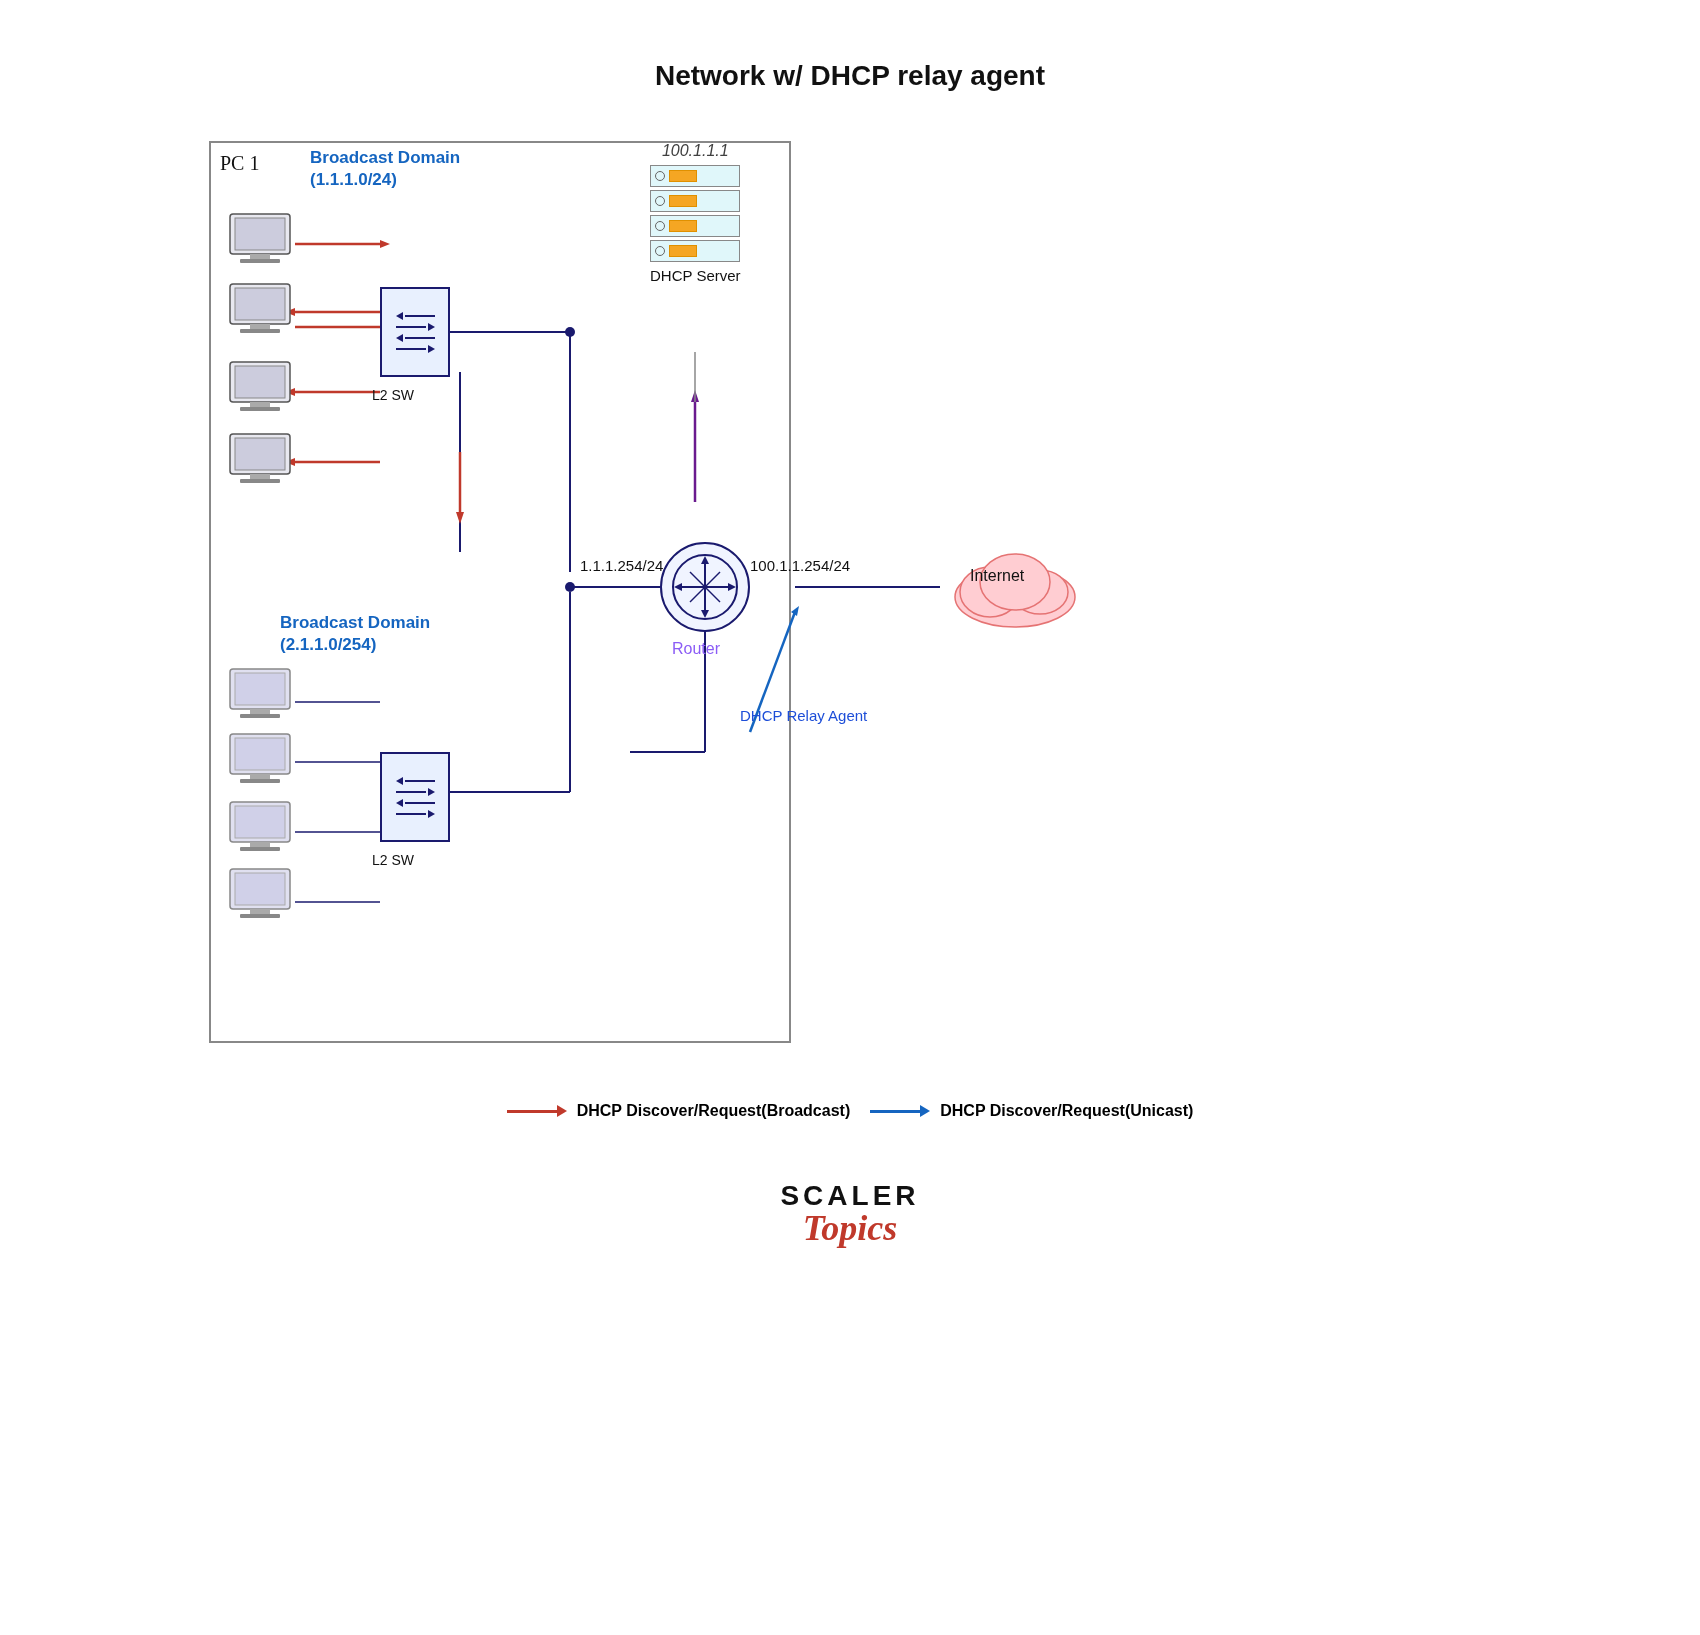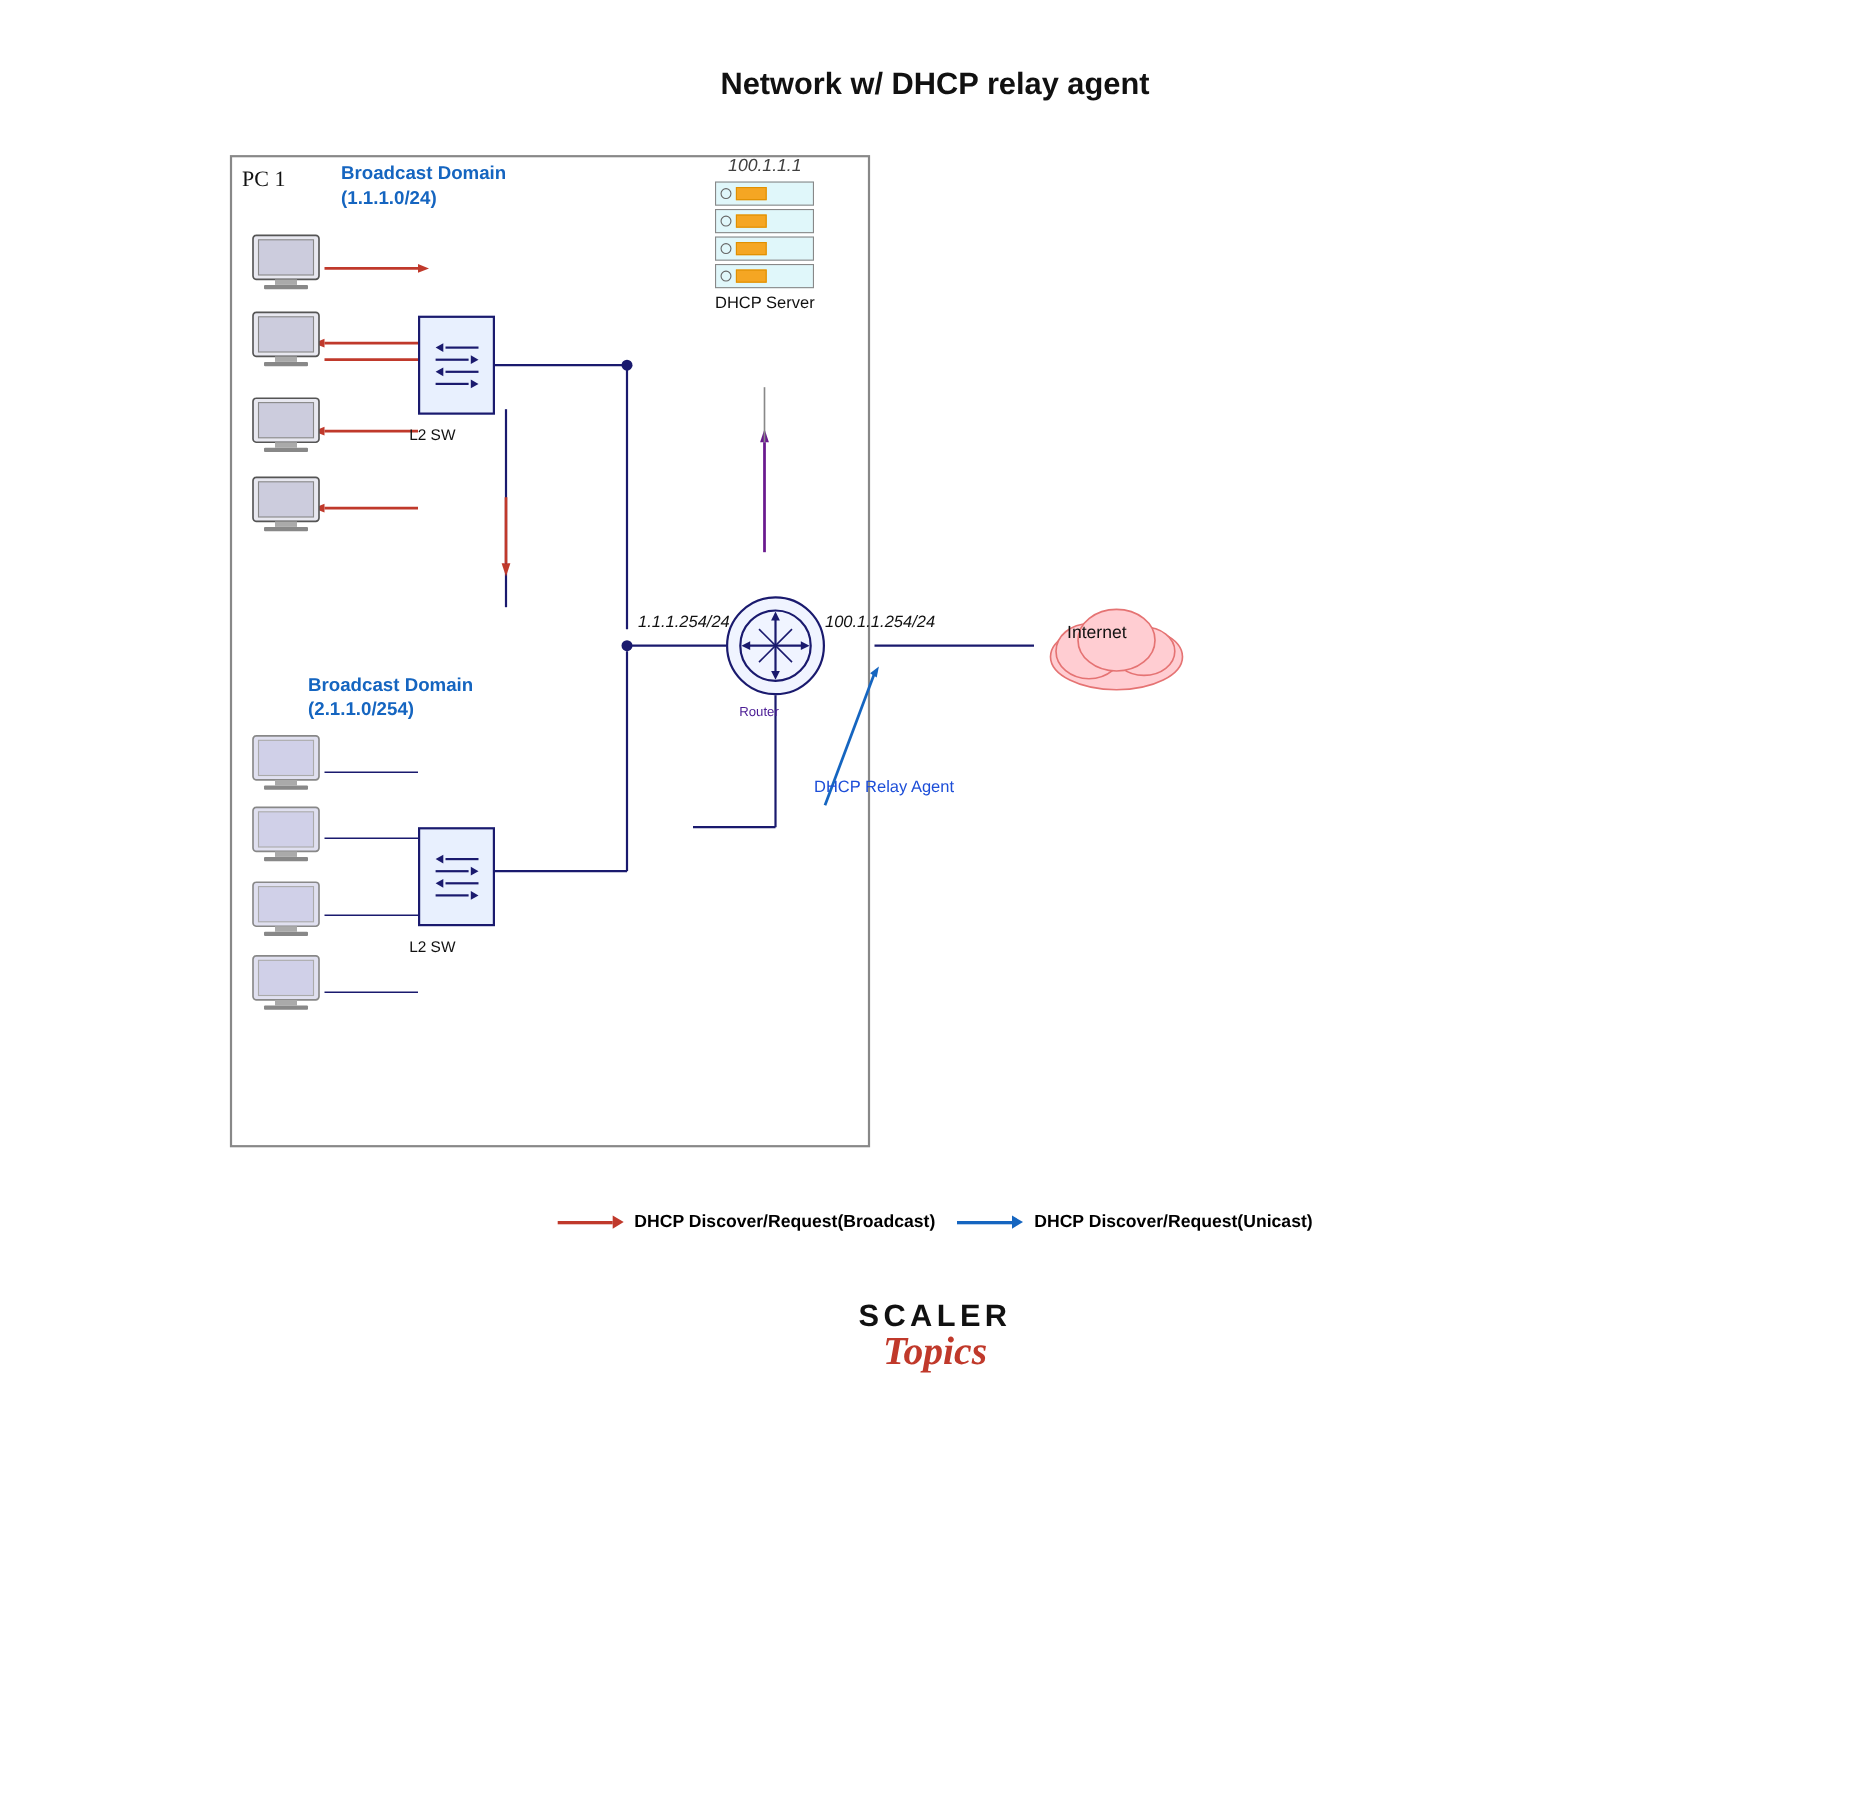--- a/index.html
+++ b/index.html
@@ -173,28 +173,27 @@
       border-radius: 50%;
       border: 2px solid #1a1a6e;
       background: #f0f4ff;
       display: flex;
       align-items: center;
       justify-content: center;
     }
 
     .router-label {
       position: absolute;
-      font-size: 12px;
-      color: #4c1d95;
+      font-size: 16px;
+      color: #8b5cf6;
     }
 
     
     .ip-label {
       position: absolute;
-      font-style: italic;
       font-size: 15px;
       color: #111;
     }
 
     
     .relay-label {
       position: absolute;
       font-size: 15px;
       color: #1d4ed8;
     }

